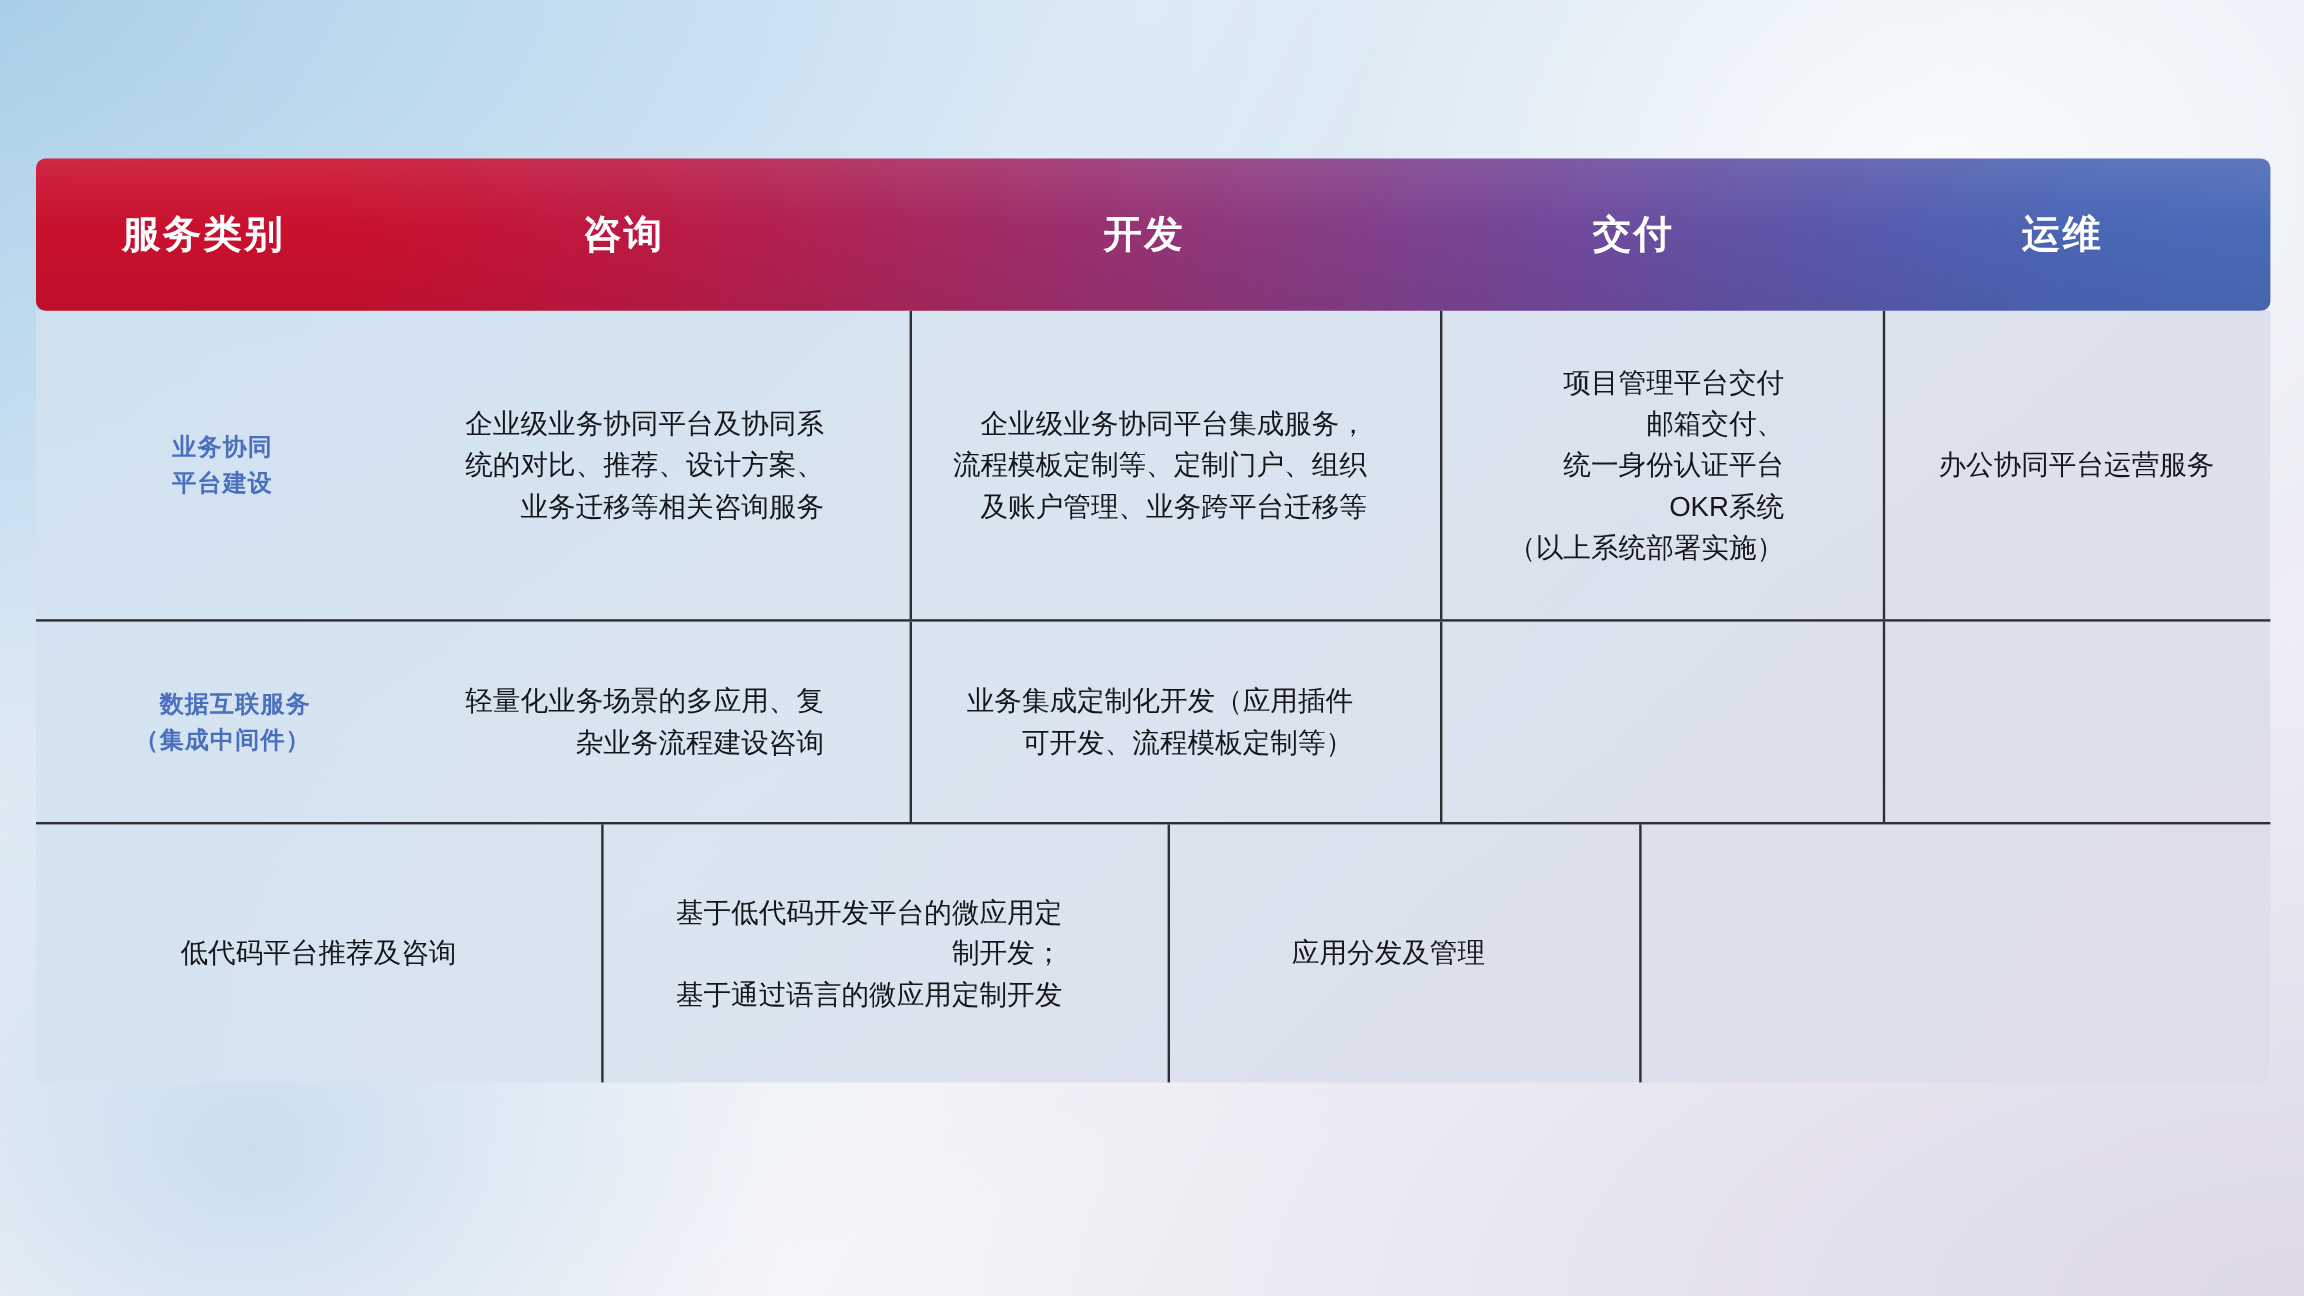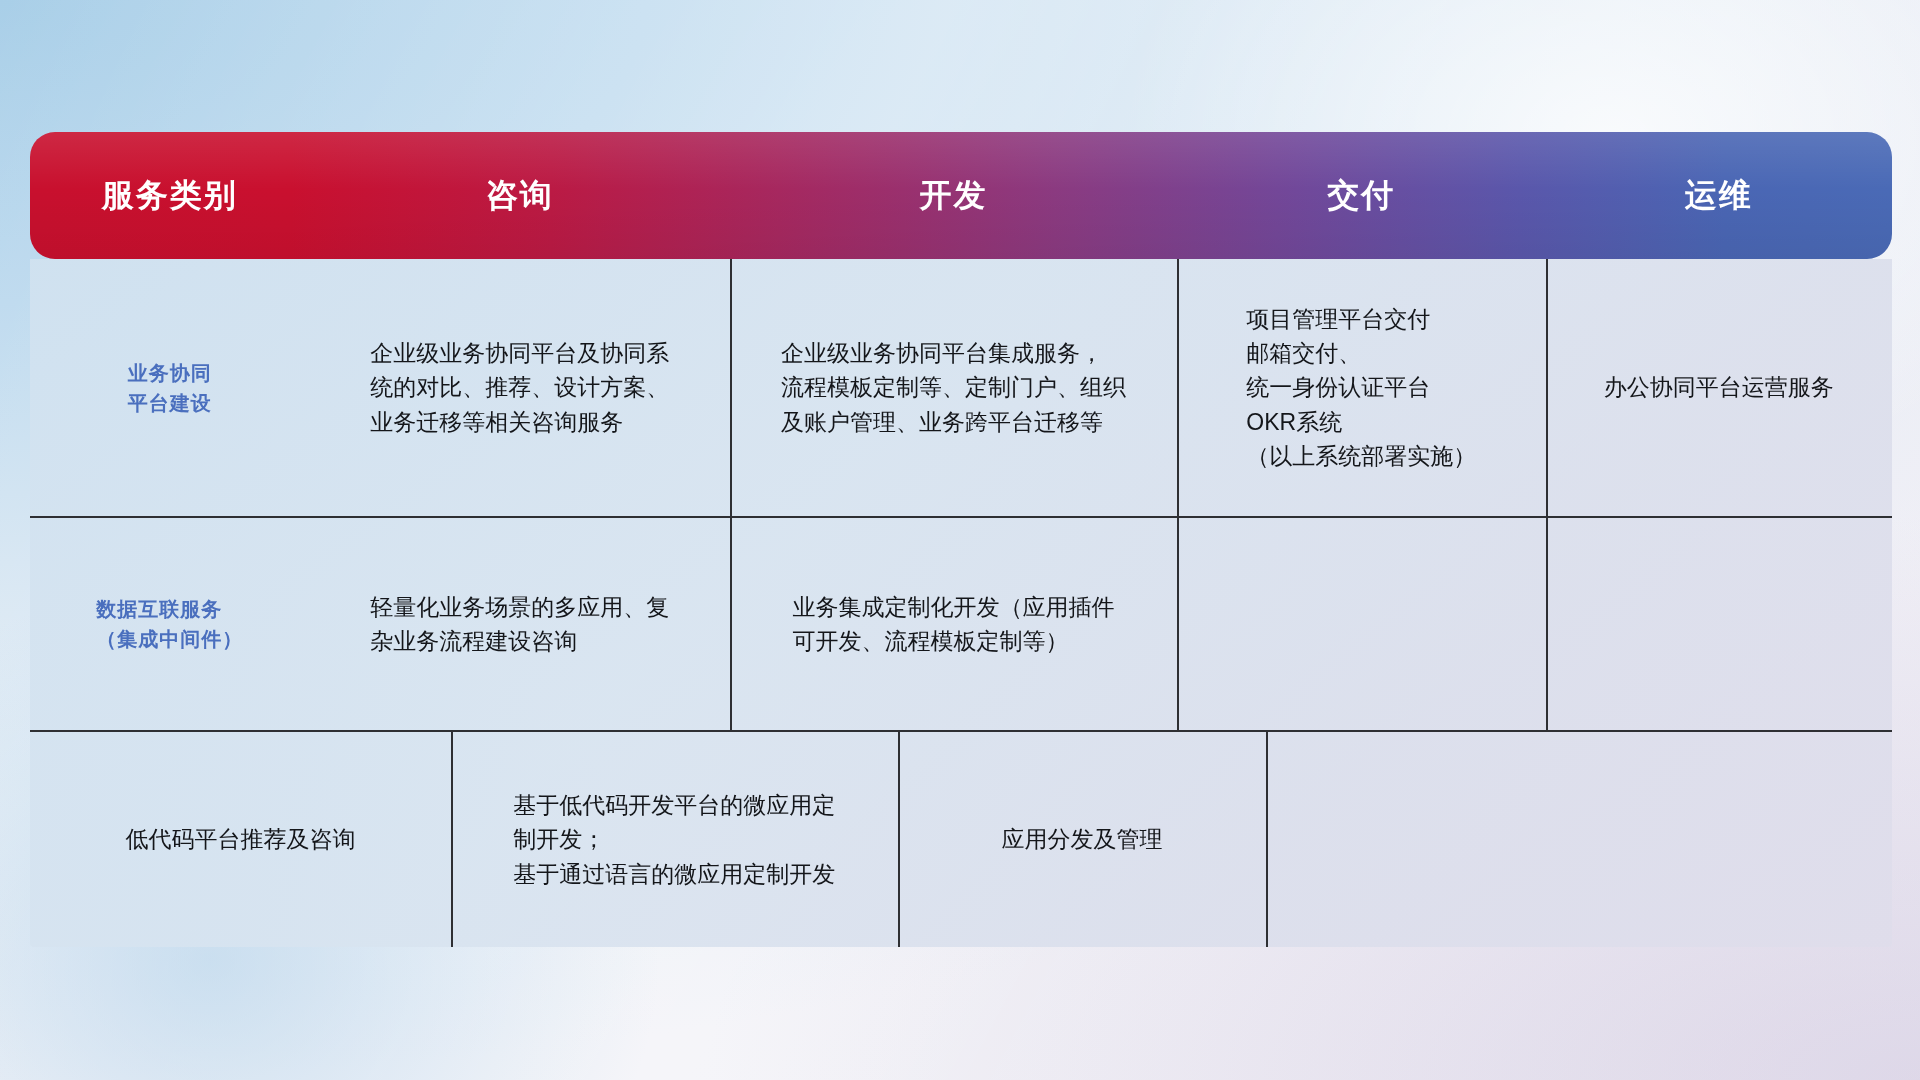--- a/index.html
+++ b/index.html
@@ -47,21 +47,21 @@
     left: 30px;
     top: 132px;
     width: 1862px;
     height: 820px;
   }
 
   
   .table-header {
     display: flex;
     height: 127px;
-    border-radius: 25px;
+    border-radius: 8px;
     overflow: hidden;
     background: linear-gradient(90deg,
         #c8102e 0%,
         #c9102f 14%,
         #bb1a44 28%,
         #a32a63 42%,
         #8b3a80 55%,
         #71489a 68%,
         #5a57ab 80%,
         #4a66b4 91%,
@@ -104,23 +104,24 @@
   .trow + .trow { border-top: 2px solid #2e2f33; }
 
   .tcell {
     display: flex;
     align-items: center;
     justify-content: center;
     padding: 14px 14px;
     font-size: 23px;
     line-height: 1.48;
     color: #14161a;
-    text-align: left;
+    text-align: right;
     white-space: pre-line;
     position: relative;
+    margin-left: 25px;
   }
 
   
   .sep-left::before {
     content: "";
     position: absolute;
     left: 0;
     top: 0;
     bottom: 0;
     width: 2px;
@@ -136,21 +137,21 @@
   }
 
   
   .c1 { width: 15.0%; }
   .c2 { width: 22.6%; }
   .c3 { width: 24.0%; }
   .c4 { width: 19.8%; }
   .c5 { width: 18.6%; }
 
   .r1 { height: 257px; }
-  .r2 { height: 214px; }
+  .r2 { height: 169px; }
   .r3 { height: 217px; }
 </style>
 </head>
 <body>
 
 <div class="bg-sheen"></div>
 <div class="bg-glow-tr"></div>
 <div class="bg-glow-bl"></div>
 
 <div class="table-wrap">

